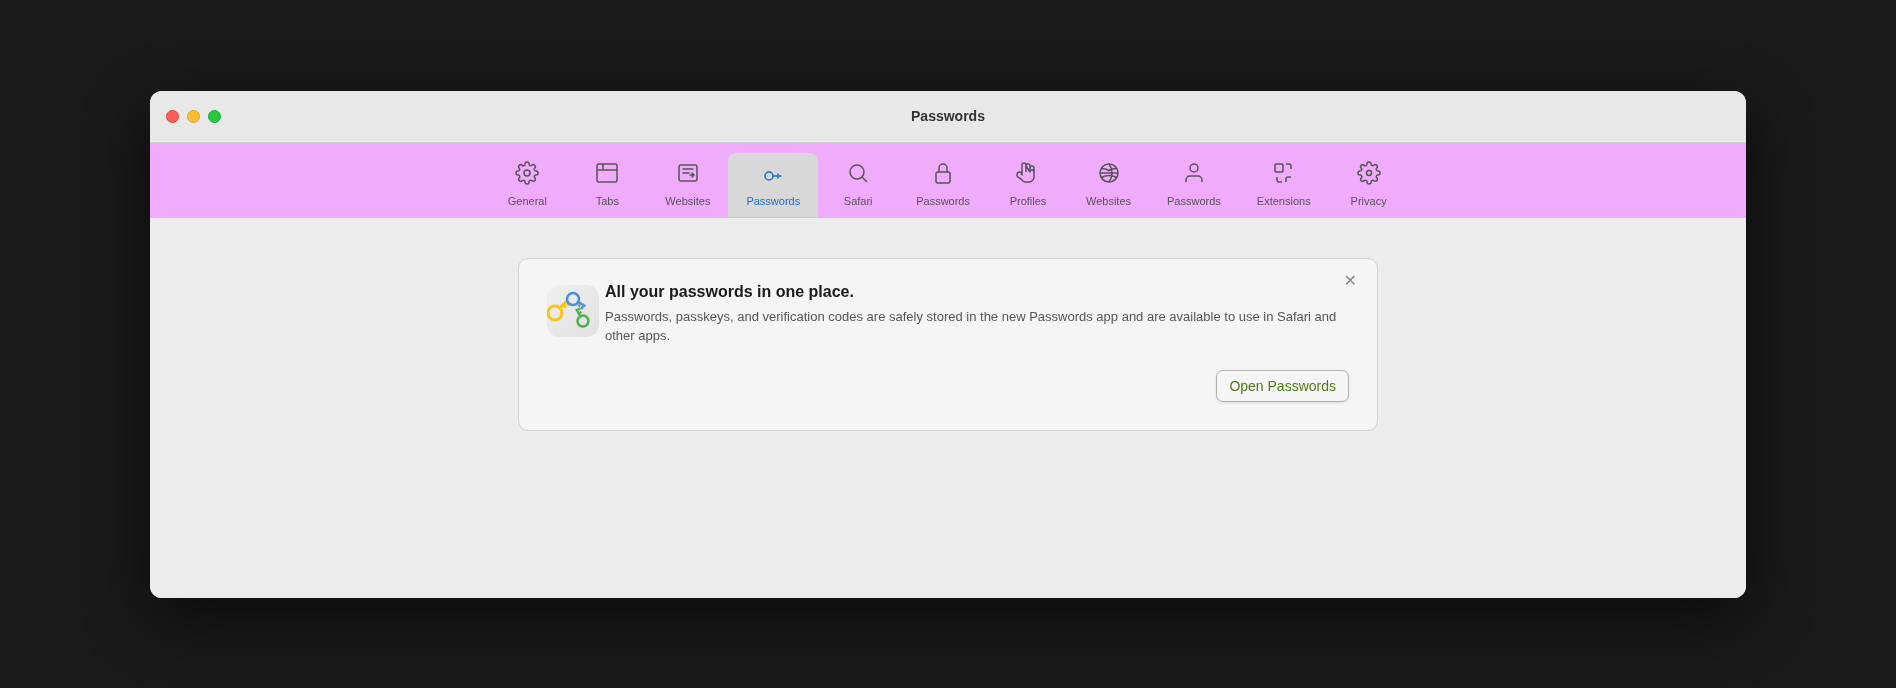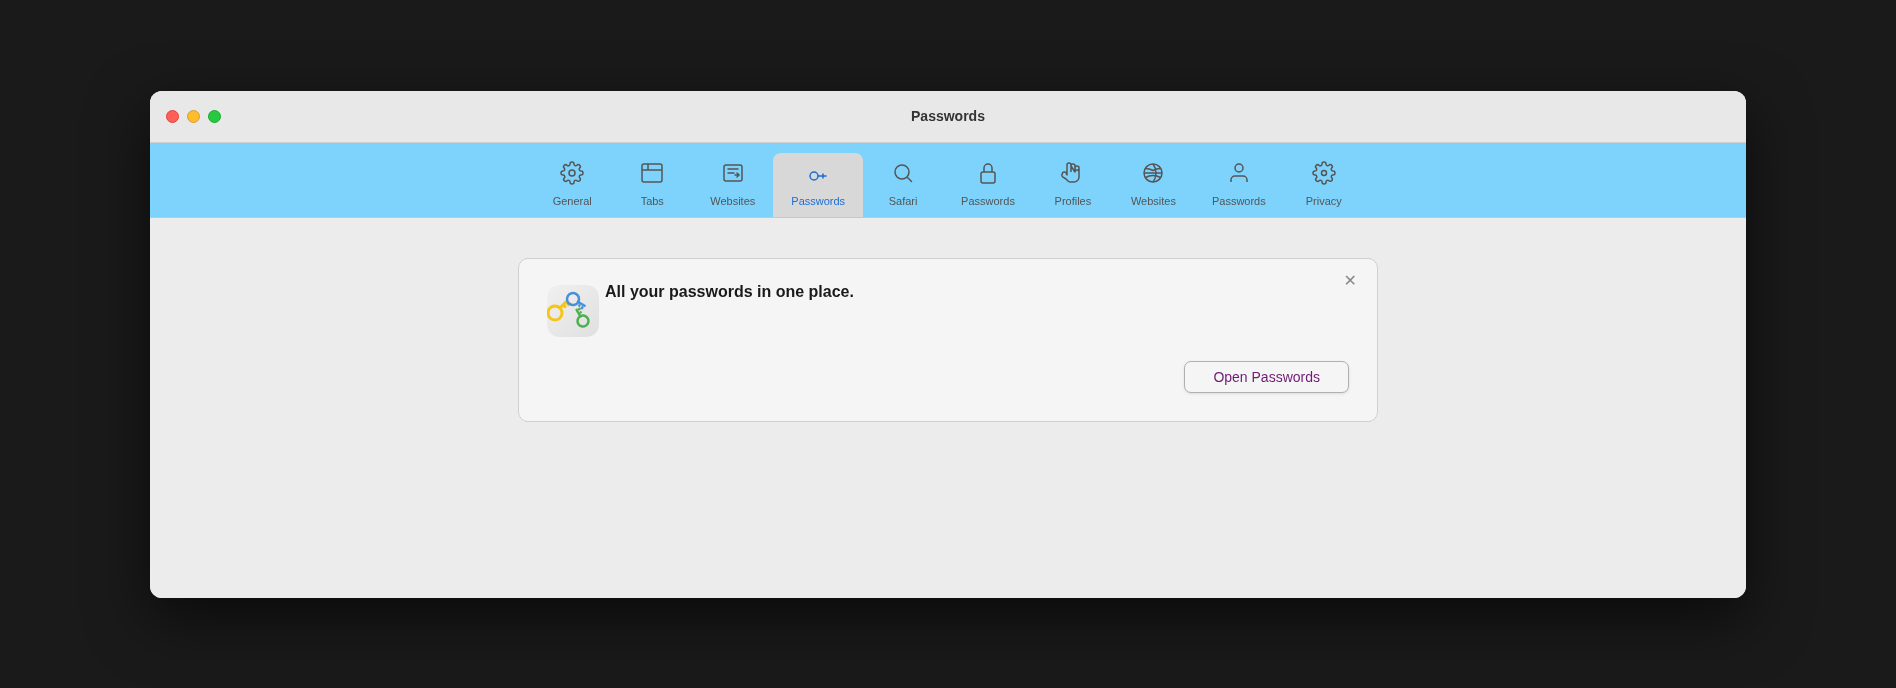--- a/index.html
+++ b/index.html
@@ -48,21 +48,21 @@
     .traffic-light.minimize { background: #febc2e; border: 1px solid #d4a12a; }
     .traffic-light.maximize { background: #28c840; border: 1px solid #1aab2e; }
 
     .window-title {
       font-size: 14px;
       font-weight: 600;
       color: #333;
     }
 
     .toolbar {
-      background: #7dd3fc;
+      background: #f0abfc;
       padding: 10px 20px 0;
       display: flex;
       justify-content: center;
       gap: 0;
       border-bottom: 1px solid #c8c8c8;
     }
 
     .tab-item {
       display: flex;
       flex-direction: column;
@@ -162,24 +162,24 @@
     .card-footer {
       display: flex;
       justify-content: flex-end;
       margin-top: 24px;
     }
 
     .open-passwords-btn {
       background: #f5f5f5;
       border: 1px solid #b0b0b0;
       border-radius: 7px;
-      padding: 7px 28px;
+      padding: 7px 12px;
       font-size: 14px;
       font-weight: 500;
-      color: #701a75;
+      color: #4d7c0f;
       cursor: pointer;
       box-shadow: 0 1px 3px rgba(0,0,0,0.1);
     }
 
     
     .tab-icon svg {
       width: 24px;
       height: 24px;
       stroke: currentColor;
       fill: none;
@@ -296,20 +296,29 @@
     <div class="tab-item">
       <div class="tab-icon">
         <svg viewBox="0 0 24 24">
           <path d="M20 21v-2a4 4 0 00-4-4H8a4 4 0 00-4 4v2"></path>
           <circle cx="12" cy="7" r="4"></circle>
         </svg>
       </div>
       <span class="tab-label">Passwords</span>
     </div>
 
+    <div class="tab-item">
+      <div class="tab-icon">
+        <svg viewBox="0 0 24 24">
+          <rect x="3" y="3" width="8" height="8" rx="1"></rect>
+          <path d="M14 3h3a2 2 0 012 2v3M14 21v-3a2 2 0 012-2h3M10 21H7a2 2 0 01-2-2v-3"></path>
+        </svg>
+      </div>
+      <span class="tab-label">Extensions</span>
+    </div>
 
     <div class="tab-item">
       <div class="tab-icon">
         <svg viewBox="0 0 24 24">
           <circle cx="12" cy="12" r="2.5"></circle>
           <path d="M19.4 15a1.65 1.65 0 00.33 1.82l.06.06a2 2 0 010 2.83 2 2 0 01-2.83 0l-.06-.06a1.65 1.65 0 00-1.82-.33 1.65 1.65 0 00-1 1.51V21a2 2 0 01-4 0v-.09A1.65 1.65 0 009 19.4a1.65 1.65 0 00-1.82.33l-.06.06a2 2 0 01-2.83-2.83l.06-.06A1.65 1.65 0 004.68 15a1.65 1.65 0 00-1.51-1H3a2 2 0 010-4h.09A1.65 1.65 0 004.6 9a1.65 1.65 0 00-.33-1.82l-.06-.06a2 2 0 012.83-2.83l.06.06A1.65 1.65 0 009 4.68a1.65 1.65 0 001-1.51V3a2 2 0 014 0v.09a1.65 1.65 0 001 1.51 1.65 1.65 0 001.82-.33l.06-.06a2 2 0 012.83 2.83l-.06.06A1.65 1.65 0 0019.4 9a1.65 1.65 0 001.51 1H21a2 2 0 010 4h-.09a1.65 1.65 0 00-1.51 1z"></path>
         </svg>
       </div>
       <span class="tab-label">Privacy</span>
     </div>
@@ -349,20 +358,22 @@
               <circle cx="0" cy="0" r="5.5" fill="none" stroke="#4caf50" stroke-width="2.5"></circle>
               <rect x="4" y="-1.2" width="10" height="2.4" rx="1" fill="#4caf50"></rect>
               <rect x="11" y="1.1" width="2.4" height="3.2" rx="1" fill="#4caf50"></rect>
               <rect x="7.5" y="1.1" width="2.4" height="2.4" rx="1" fill="#4caf50"></rect>
             </g>
           </svg>
         </div>
 
         <div class="card-text-area">
           <div class="card-title">All your passwords in one place.</div>
+          <div class="card-description">Passwords, passkeys, and verification codes are safely stored in the new Passwords
+app and are available to use in Safari and other apps.</div>
         </div>
       </div>
 
       <div class="card-footer">
         <button class="open-passwords-btn">Open Passwords</button>
       </div>
     </div>
   </div>
 </div>
 

